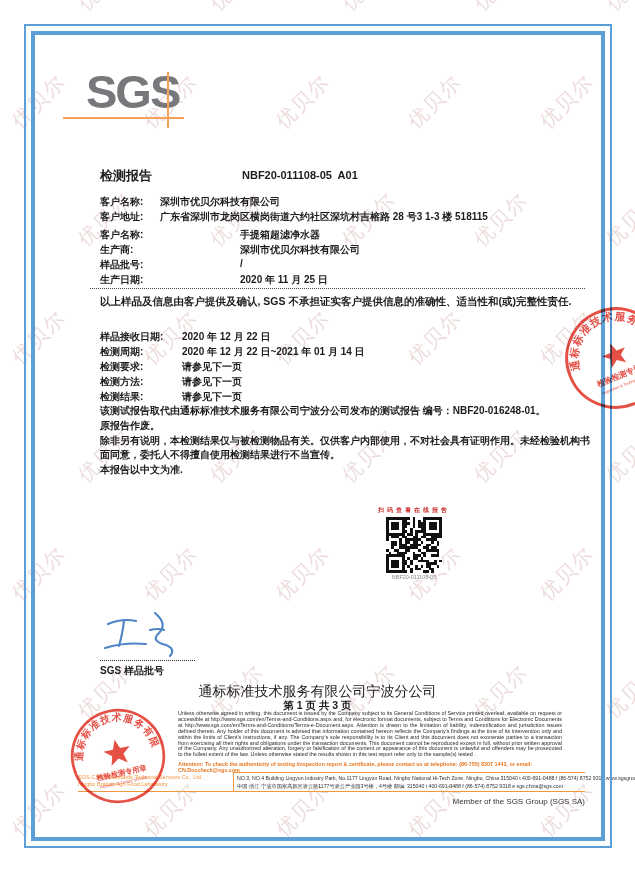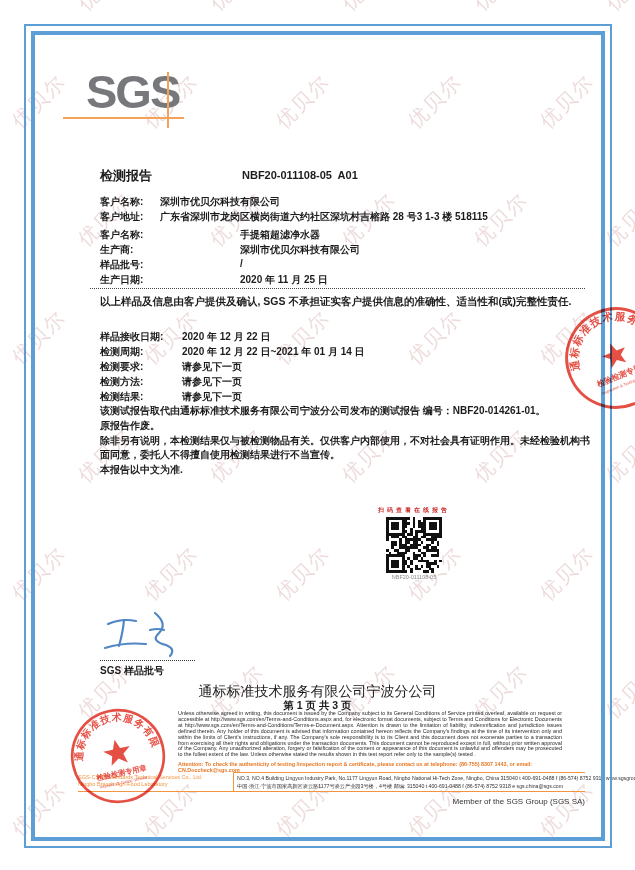--- a/index.html
+++ b/index.html
@@ -167,21 +167,21 @@
     <div class="line" style="top:375px">
       <span class="lbl">检测方法:</span>
       <span class="v182">请参见下一页</span>
     </div>
     <div class="line" style="top:390px">
       <span class="lbl">检测结果:</span>
       <span class="v182">请参见下一页</span>
     </div>
 
     <div class="notes">
-      <p>该测试报告取代由通标标准技术服务有限公司宁波分公司发布的测试报告 编号：NBF20-014261-01。</p>
+      <p>该测试报告取代由通标标准技术服务有限公司宁波分公司发布的测试报告 编号：NBF20-016248-01。</p>
       <p>原报告作废。</p>
       <p>除非另有说明，本检测结果仅与被检测物品有关。仅供客户内部使用，不对社会具有证明作用。未经检验机构书面同意，委托人不得擅自使用检测结果进行不当宣传。</p>
       <p>本报告以中文为准.</p>
     </div>
 
     <div class="qr-block">
       <div class="qr-caption">扫码查看在线报告</div>
       <svg id="qr-svg" class="qr-code" viewBox="0 0 21 21" shape-rendering="crispEdges">
           <rect x="0" y="0" width="21" height="21" fill="#fff"></rect>
           <rect x="0" y="0" width="1" height="1" fill="#111"></rect>

